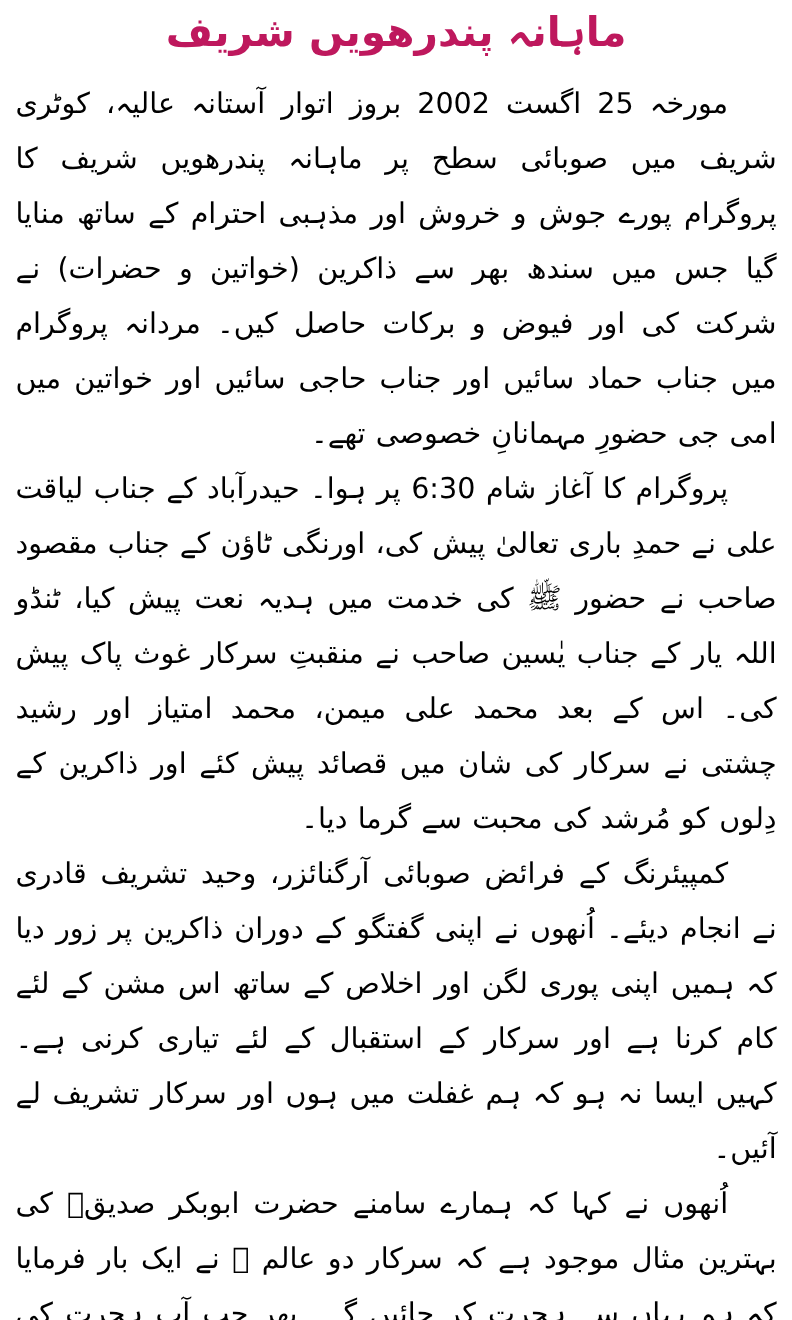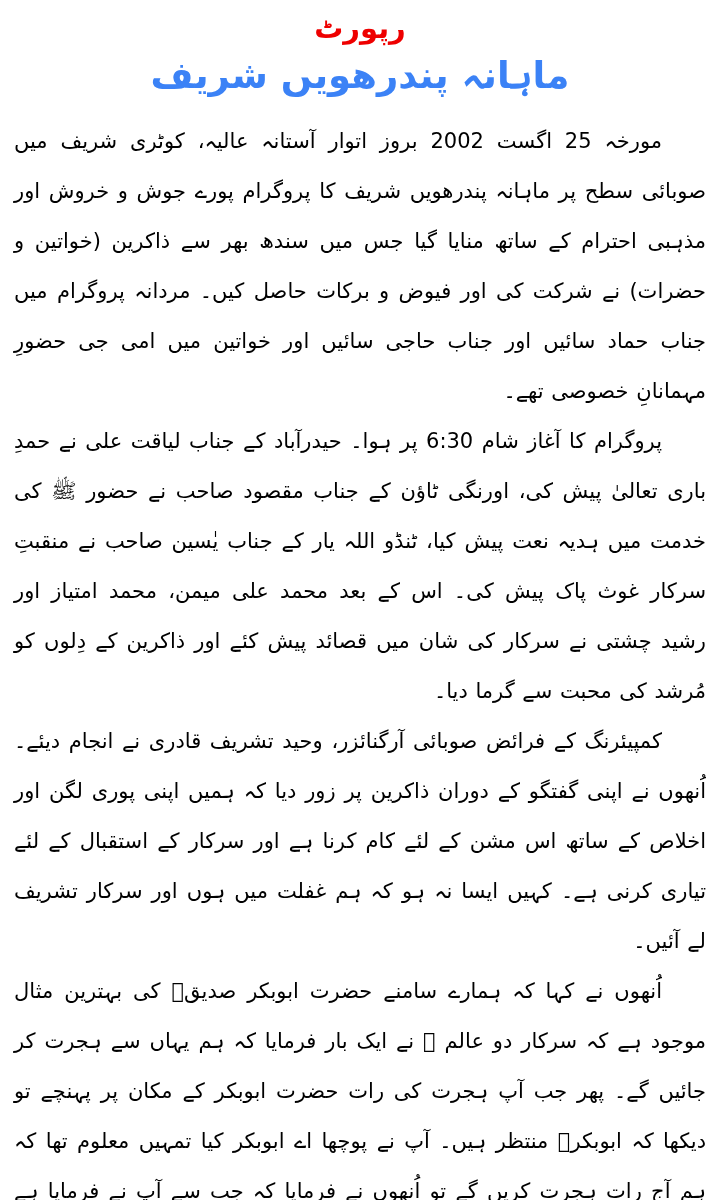--- a/index.html
+++ b/index.html
@@ -22,42 +22,41 @@
     text-align: center;
     color: #ee0000;
     font-weight: bold;
     font-size: 29px;
     line-height: 1.25;
     margin: 4px 0 6px 0;
   }
 
   .doc-subtitle {
     text-align: center;
-    color: #3b82f6;
+    color: #be185d;
     font-weight: bold;
     font-size: 37px;
     line-height: 1.3;
     margin: 0 0 16px 0;
   }
 
   .body-text p {
     margin: 0;
-    font-size: 21px;
+    font-size: 26px;
     line-height: 50px;
     text-align: justify;
     text-indent: 44px;   
     word-spacing: 1px;
   }
 </style>
 </head>
 <body>
 
 <div class="page">
 
-  <div class="doc-title">رپورٹ</div>
 
   <div class="doc-subtitle">ماہانہ پندرھویں شریف</div>
 
   <div class="body-text">
     <p>مورخہ 25 اگست 2002 بروز اتوار آستانہ عالیہ، کوٹری شریف میں صوبائی سطح پر ماہانہ پندرھویں شریف کا پروگرام پورے جوش و خروش اور مذہبی احترام کے ساتھ منایا گیا جس میں سندھ بھر سے ذاکرین (خواتین و حضرات) نے شرکت کی اور فیوض و برکات حاصل کیں۔ مردانہ پروگرام میں جناب حماد سائیں اور جناب حاجی سائیں اور خواتین میں امی جی حضورِ مہمانانِ خصوصی تھے۔</p>
     <p>پروگرام کا آغاز شام 6:30 پر ہوا۔ حیدرآباد کے جناب لیاقت علی نے حمدِ باری تعالیٰ پیش کی، اورنگی ٹاؤن کے جناب مقصود صاحب نے حضور ﷺ کی خدمت میں ہدیہ نعت پیش کیا، ٹنڈو اللہ یار کے جناب یٰسین صاحب نے منقبتِ سرکار غوث پاک پیش کی۔ اس کے بعد محمد علی میمن، محمد امتیاز اور رشید چشتی نے سرکار کی شان میں قصائد پیش کئے اور ذاکرین کے دِلوں کو مُرشد کی محبت سے گرما دیا۔</p>
     <p>کمپیئرنگ کے فرائض صوبائی آرگنائزر، وحید تشریف قادری نے انجام دیئے۔ اُنھوں نے اپنی گفتگو کے دوران ذاکرین پر زور دیا کہ ہمیں اپنی پوری لگن اور اخلاص کے ساتھ اس مشن کے لئے کام کرنا ہے اور سرکار کے استقبال کے لئے تیاری کرنی ہے۔ کہیں ایسا نہ ہو کہ ہم غفلت میں ہوں اور سرکار تشریف لے آئیں۔</p>
     <p>اُنھوں نے کہا کہ ہمارے سامنے حضرت ابوبکر صدیقؓ کی بہترین مثال موجود ہے کہ سرکار دو عالم ﷺ نے ایک بار فرمایا کہ ہم یہاں سے ہجرت کر جائیں گے۔ پھر جب آپ ہجرت کی رات حضرت ابوبکر کے مکان پر پہنچے تو دیکھا کہ ابوبکرؓ منتظر ہیں۔ آپ نے پوچھا اے ابوبکر کیا تمہیں معلوم تھا کہ ہم آج رات ہجرت کریں گے تو اُنھوں نے فرمایا کہ جب سے آپ نے فرمایا ہے میں روز اسی طرح انتظار کرتا تھا کہ ہو سکتا ہے کہ آپ آج تشریف لائیں۔</p>
 
   </div>

